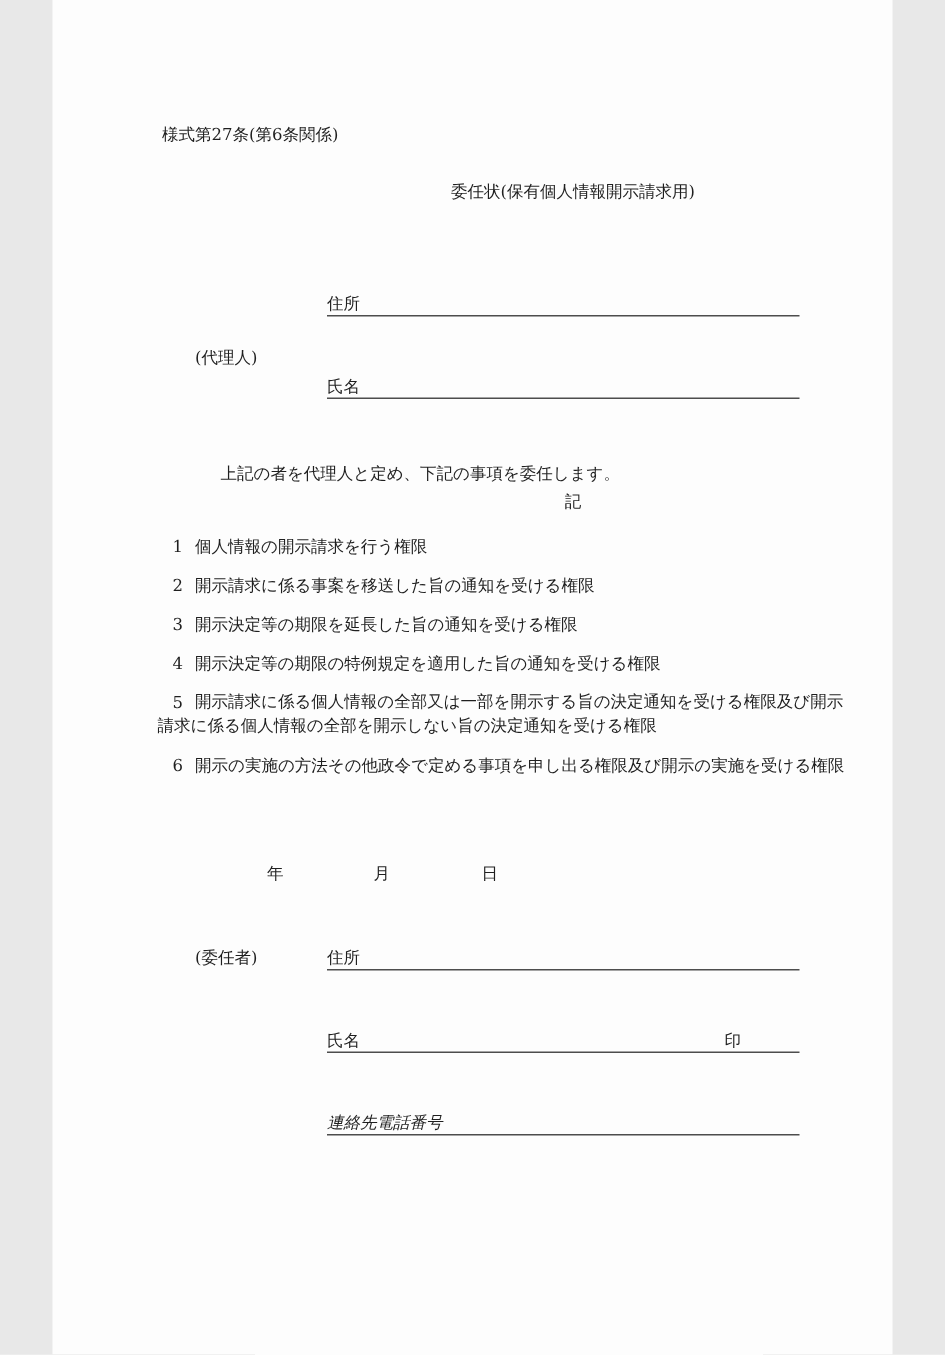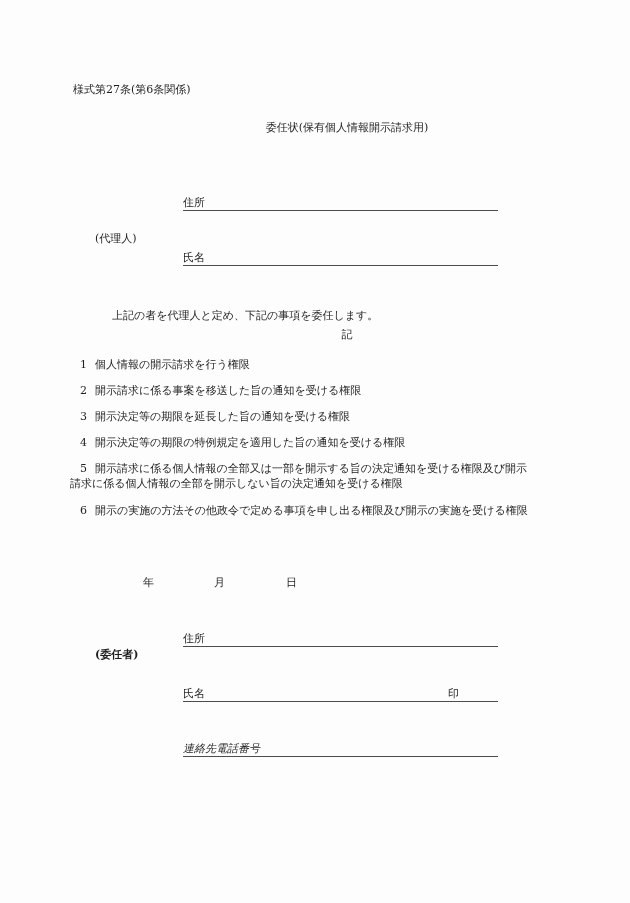--- a/index.html
+++ b/index.html
@@ -1,18 +1,18 @@
 <!DOCTYPE html>
 <html><head>
 <meta charset="utf-8">
 <style>
   html,body { margin:0; padding:0; background:#e8e8e8; }
   .page {
     position:relative;
-    width:630px; height:903px;
+    width:560px; height:903px;
     margin:0 auto;
     background:#fdfdfd;
     font-family:"DejaVu Serif","Liberation Serif",serif;
     font-size:11px;
     line-height:14px;
     color:#1f1f1f;
     overflow:hidden;
   }
   .abs { position:absolute; white-space:nowrap; }
   .centered { left:0; width:630px; text-align:center;padding-left:32px; }
@@ -67,21 +67,21 @@
     <span class="abs" style="left:80px; top:504px;">6</span>
     <span class="abs" style="left:95px; top:504px;">開示の実施の方法その他政令で定める事項を申し出る権限及び開示の実施を受ける権限</span>
   </div>
 
   <div>
     <span class="abs" style="left:143px; top:576px;">年</span>
     <span class="abs" style="left:214px; top:576px;">月</span>
     <span class="abs" style="left:286px; top:576px;">日</span>
   </div>
 
-  <div class="abs" style="left:95px; top:648px;font-weight:bold;">(委任者)</div>
+  <div class="abs" style="left:95px; top:632px;">(委任者)</div>
 
   <div class="field" style="left:183px; top:632px; width:315px;">
     <span class="label">住所</span>
   </div>
 
   <div class="field" style="left:183px; top:687px; width:315px;">
     <span class="label">氏名</span>
     <span class="seal" style="left:265px;">印</span>
   </div>
 

